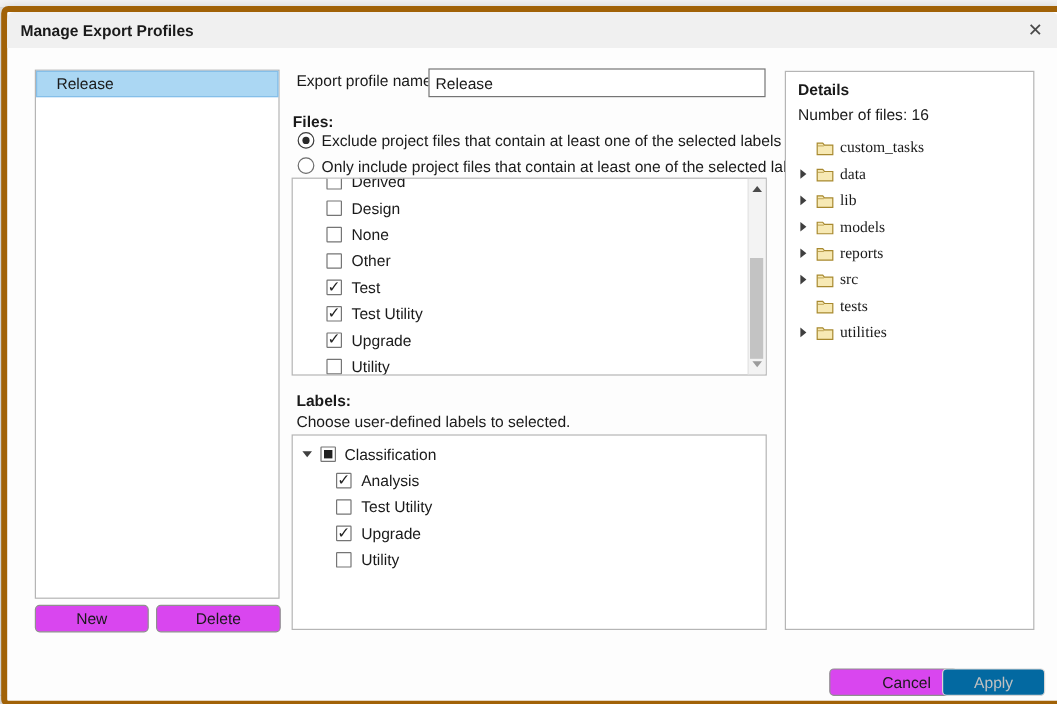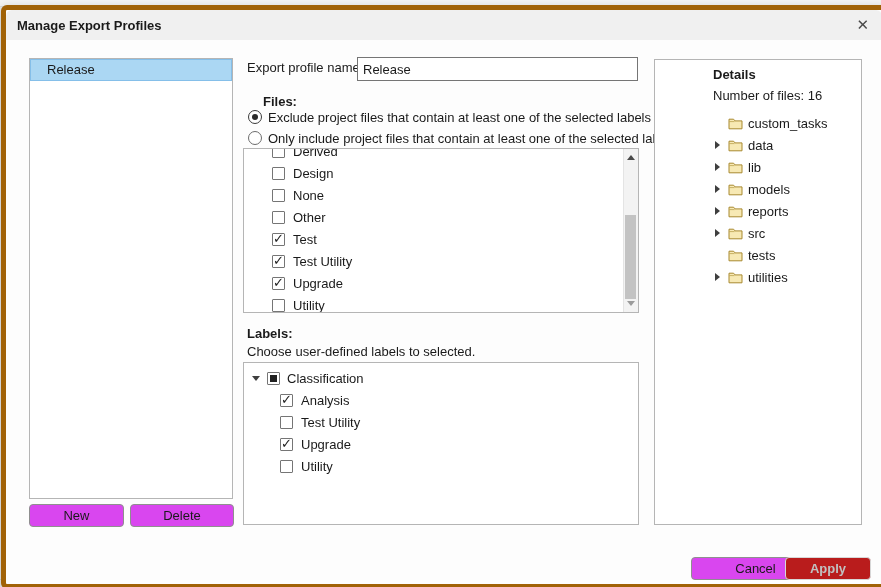--- a/index.html
+++ b/index.html
@@ -38,21 +38,21 @@
   #btn-delete{left:124px;top:494px;width:102px;}
 
   .lbl{position:absolute;white-space:nowrap;}
   .bold{font-weight:bold;}
   #name-label{left:241px;top:50px;}
   #name-input{
     position:absolute;left:351px;top:47px;width:269px;height:22px;
     border:1px solid #757575;background:#fff;color:#1a1a1a;
     font:inherit;padding:0 5px;outline:none;
   }
-  #files-label{left:257px;top:84px;}
+  #files-label{left:238px;top:84px;}
 
   #radios{position:absolute;left:242px;top:100px;}
   .radio-row{display:flex;align-items:flex-start;gap:6px;height:21px;}
   .radio{width:12px;height:12px;border:1px solid #6c6c6c;border-radius:50%;background:#fff;position:relative;flex:none;}
   .radio.sel{border-color:#3a3a3a;}
   .radio.sel::after{content:"";position:absolute;left:3px;top:3px;width:6px;height:6px;border-radius:50%;background:#2a2a2a;}
 
   
   #files-box{left:237px;top:138px;width:396px;height:165px;overflow:hidden;}
   #files-inner{margin-top:-9px;padding-left:28px;}
@@ -67,35 +67,35 @@
   .sb-thumb{position:absolute;left:1px;width:11px;top:66px;height:84px;background:#c3c3c3;}
 
   #labels-label{left:241px;top:316px;text-align:right;}
   #labels-hint{left:241px;top:334px;}
   #labels-box{left:237px;top:352px;width:396px;height:163px;}
   .tree-root{display:flex;align-items:center;gap:7px;height:22px;padding-left:8px;margin-top:4px;}
   .tri-down{width:0;height:0;border-left:4px solid transparent;border-right:4px solid transparent;border-top:5px solid #3f3f3f;flex:none;}
   #labels-children .check-row{padding-left:36px;align-items:center;}
 
   
-  #details-box{left:648px;top:49px;width:208px;height:466px;padding-left:48px;}
+  #details-box{left:648px;top:49px;width:208px;height:466px;}
   #details-title{margin:7px 0 0 10px;font-weight:bold;}
   #details-count{margin:6px 0 0 10px;}
-  #folders-list{margin-top:9px;}
+  #folders-list{margin-top:9px;font-family:Liberation Serif, serif;}
   .folder-row{display:flex;align-items:center;height:22px;padding-left:9px;gap:5px;}
   .arrow-cell{width:11px;display:flex;justify-content:center;flex:none;}
   .tri-right{width:0;height:0;border-top:4px solid transparent;border-bottom:4px solid transparent;border-left:5px solid #3f3f3f;}
   .tri-right.hidden{visibility:hidden;}
   .folder-icon{flex:none;display:flex;}
   .folder-name{white-space:nowrap;}
 
   
   #btn-ok{left:587px;top:546px;width:85px;height:22px;line-height:22px;border:2px solid #242424;border-radius:5px;background:#fdfdfd;}
   #btn-cancel{left:685px;top:547px;width:83px;padding-left:22px;}
-  #btn-apply{left:779px;top:547px;width:84px;color:#c1c1c1;border-color:#d7d7d7;background:#b91c1c;font-weight:bold;}
+  #btn-apply{left:779px;top:547px;width:84px;color:#c1c1c1;border-color:#d7d7d7;background:#0369a1;}
 </style>
 </head>
 <body>
 
 <div class="bg-strip-top"></div>
 <div class="bg-strip-bottom"></div>
 
 <div class="dialog">
   <div class="titlebar">
     <span class="title">Manage Export Profiles</span>

